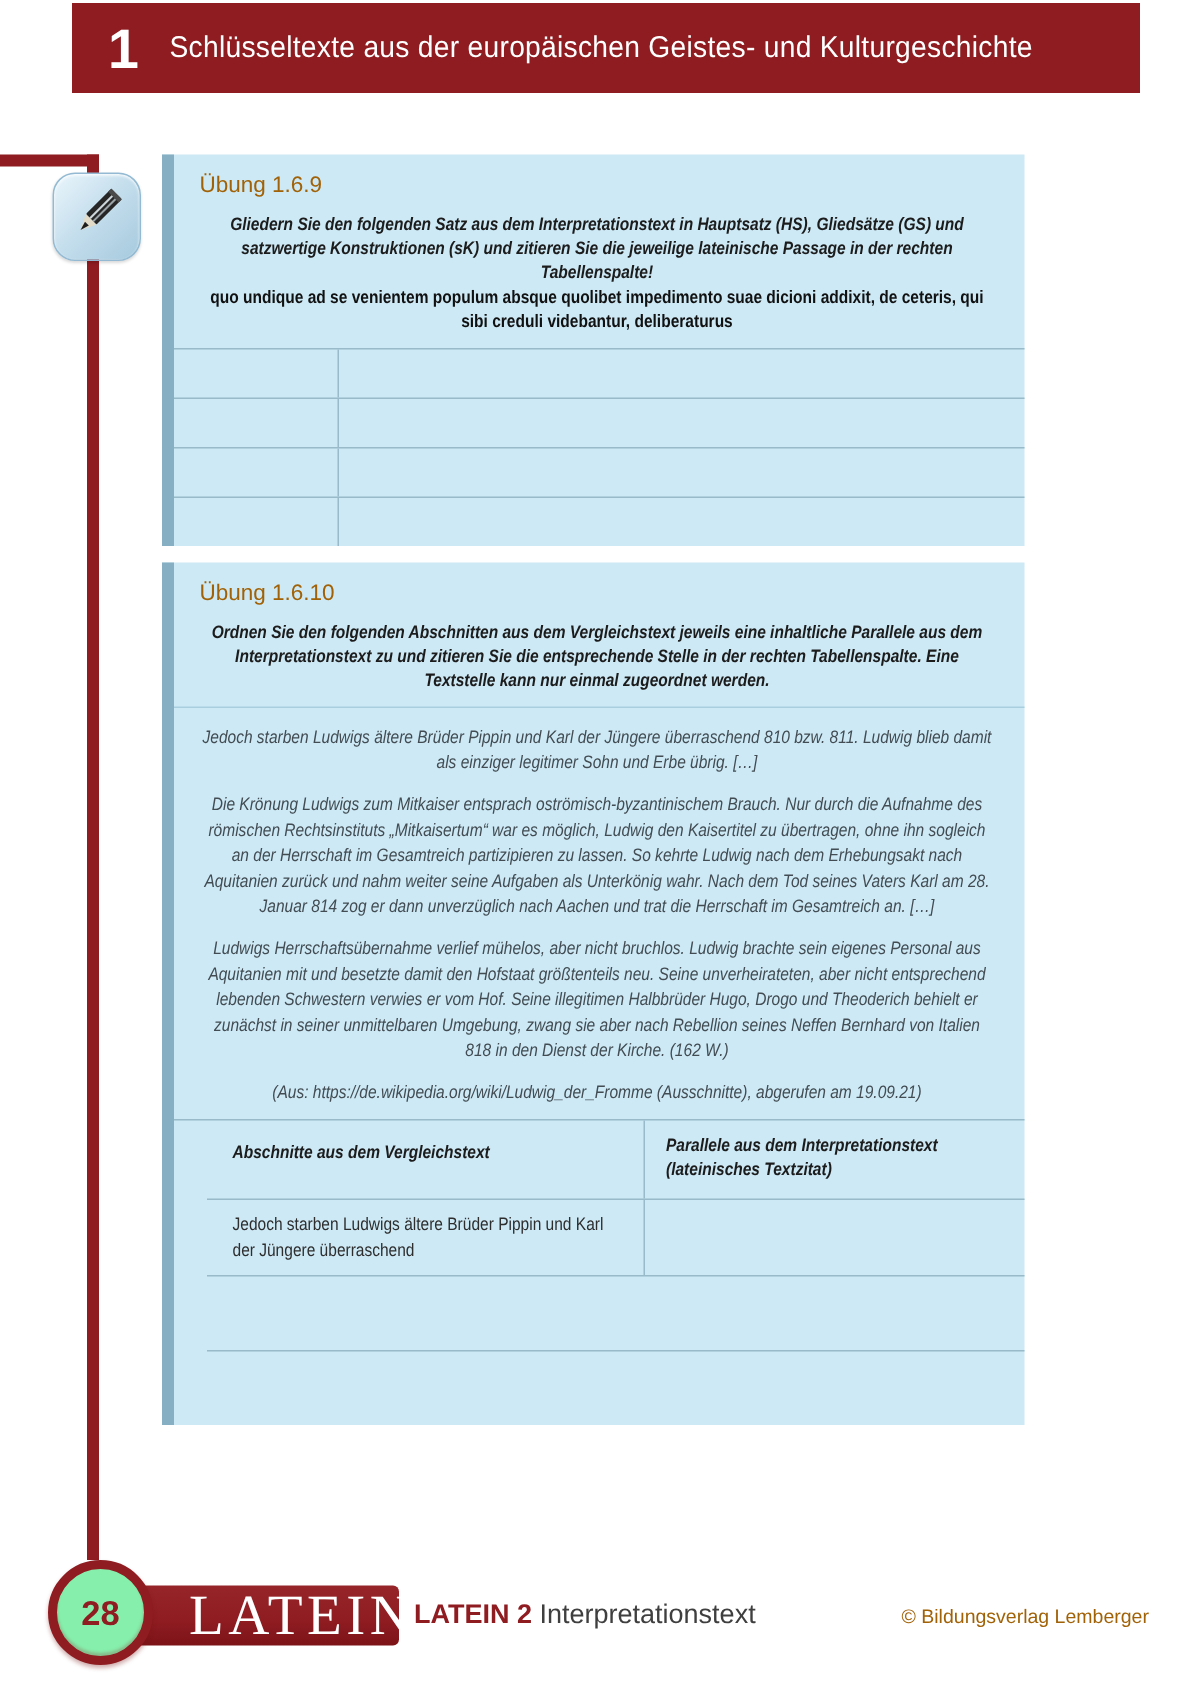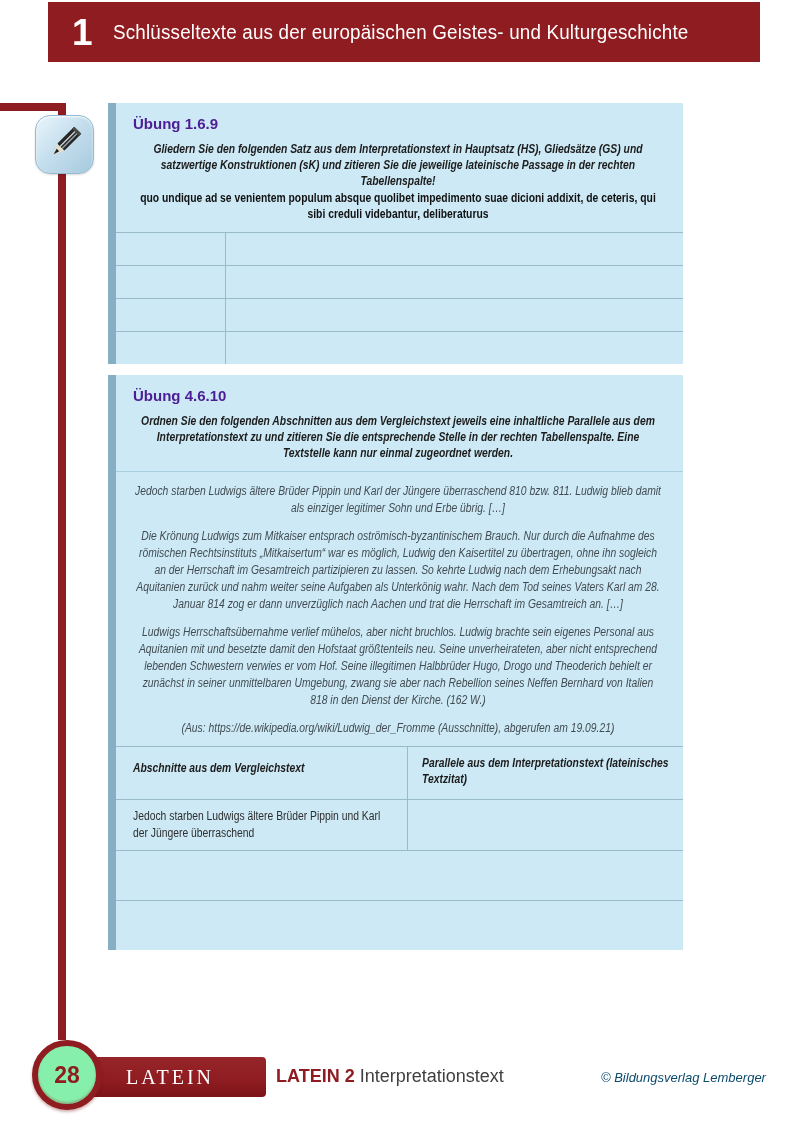--- a/index.html
+++ b/index.html
@@ -26,58 +26,58 @@
     display:flex;align-items:center;justify-content:center;z-index:5;
   }
   
   .exbox{
     position:absolute;left:108px;width:575px;background:#cde9f5;
     border-left:8px solid #86afc4;box-sizing:border-box;
   }
   #ex1{top:103px;min-height:235px;}
   #ex2{top:375px;min-height:560px;}
   .ex-pad{padding:0 20px 0 17px;text-align:center;}
-  .ex-title{font-size:15px;font-weight:bold;color:#4c1d95;padding:12px 20px 0 17px;}
+  .ex-title{font-size:15px;font-weight:normal;color:#a16207;padding:12px 20px 0 17px;}
   .instr{font-size:12px;font-weight:bold;font-style:italic;color:#1c1c1c;line-height:16px;margin-top:9px;}
   .latin{font-size:12px;font-weight:bold;color:#111;line-height:16px;margin-top:1px;}
   .cond{width:116%;transform:scaleX(0.862);transform-origin:left top;}
   .para{font-size:12px;font-style:italic;color:#424c52;line-height:17px;margin-top:11px;}
   .src{font-size:12px;font-style:italic;color:#424c52;line-height:16px;margin-top:11px;margin-bottom:10px;}
   .sect-line{border-top:1px solid #a9cfdf;margin-top:10px;}
   
   .tbl{border-top:1px solid #98bac9;margin-top:10px;}
   .trow{display:grid;border-bottom:1px solid #98bac9;}
   .trow:last-child{border-bottom:none;}
   .t1 .trow{grid-template-columns:110px 1fr;height:32px;}
-  .t2 .trow{grid-template-columns:292px 1fr;}
+  .t2 .trow{grid-template-columns:292px 1fr;margin-left:22px;}
   .tcell-l{border-right:1px solid #98bac9;box-sizing:border-box;padding:8px 12px 8px 17px;}
   .tcell-r{box-sizing:border-box;padding:8px 12px 8px 14px;}
   .t2 .hdr .tcell-l,.t2 .hdr .tcell-r{font-size:12px;font-weight:bold;font-style:italic;color:#1c1c1c;line-height:16px;}
   .t2 .hdr{min-height:52px;}
   .t2 .r{min-height:49px;}
   .celltxt{font-size:12px;color:#2e2e2e;line-height:17px;}
   .t2 .hdr .tcell-l{padding-top:13px;}
   
   .f-banner{
     position:absolute;left:90px;top:1057px;width:176px;height:40px;
     background:linear-gradient(180deg,#96252a 0%,#8e1c21 60%,#7c1317 100%);
     border-radius:4px;display:flex;align-items:center;z-index:1;
   }
-  .f-logo{font-family:"Liberation Serif",serif;font-size:20px;color:#fff;letter-spacing:3px;margin-left:36px;line-height:1;}
+  .f-logo{font-family:"Liberation Serif",serif;font-size:38px;color:#fff;letter-spacing:3px;margin-left:36px;line-height:1;}
   .f-circle{
     position:absolute;left:32px;top:1040px;width:70px;height:70px;border-radius:50%;
     background:#86efac;border:6px solid #8e1c21;box-sizing:border-box;z-index:2;
     display:flex;align-items:center;justify-content:center;
     box-shadow:0 2px 3px rgba(120,20,20,.35), inset 0 -2px 2px rgba(140,30,30,.25);
   }
   .f-page{font-size:23px;font-weight:bold;color:#8e1c21;}
   .f-series{position:absolute;left:276px;top:1066px;font-size:18px;white-space:nowrap;}
   .f-series .b{font-weight:bold;color:#8e1c21;}
   .f-series .t{color:#3f3f3f;margin-left:5px;}
-  .f-copy{position:absolute;left:601px;top:1070px;font-size:13px;color:#0c4a6e;font-style:italic;}
+  .f-copy{position:absolute;left:601px;top:1070px;font-size:13px;color:#a16207;}
 </style>
 </head>
 <body>
 
 <div class="chapter-bar">
   <div class="chapter-num">1</div>
   <div class="chapter-title">Schlüsseltexte aus der europäischen Geistes- und Kulturgeschichte</div>
 </div>
 
 <div class="deco-h"></div>
@@ -117,21 +117,21 @@
       <div class="tcell-r"></div>
     </div>
     <div class="trow">
       <div class="tcell-l"></div>
       <div class="tcell-r"></div>
     </div>
   </div>
 </div>
 
 <div class="exbox" id="ex2">
-  <div class="ex-title">Übung 4.6.10</div>
+  <div class="ex-title">Übung 1.6.10</div>
   <div class="ex-pad">
     <div class="instr cond">Ordnen Sie den folgenden Abschnitten aus dem Vergleichstext jeweils eine inhaltliche Parallele aus dem Interpretationstext zu und zitieren Sie die entsprechende Stelle in der rechten Tabellenspalte. Eine Textstelle kann nur einmal zugeordnet werden.</div>
   </div>
   <div class="sect-line"></div>
   <div class="ex-pad">
     <div class="para cond">Jedoch starben Ludwigs ältere Brüder Pippin und Karl der Jüngere überraschend 810 bzw. 811. Ludwig blieb damit als einziger legitimer Sohn und Erbe übrig. […]</div>
     <div class="para cond">Die Krönung Ludwigs zum Mitkaiser entsprach oströmisch-byzantinischem Brauch. Nur durch die Aufnahme des römischen Rechtsinstituts „Mitkaisertum“ war es möglich, Ludwig den Kaisertitel zu übertragen, ohne ihn sogleich an der Herrschaft im Gesamtreich partizipieren zu lassen. So kehrte Ludwig nach dem Erhebungsakt nach Aquitanien zurück und nahm weiter seine Aufgaben als Unterkönig wahr. Nach dem Tod seines Vaters Karl am 28. Januar 814 zog er dann unverzüglich nach Aachen und trat die Herrschaft im Gesamtreich an. […]</div>
     <div class="para cond">Ludwigs Herrschaftsübernahme verlief mühelos, aber nicht bruchlos. Ludwig brachte sein eigenes Personal aus Aquitanien mit und besetzte damit den Hofstaat größtenteils neu. Seine unverheirateten, aber nicht entsprechend lebenden Schwestern verwies er vom Hof. Seine illegitimen Halbbrüder Hugo, Drogo und Theoderich behielt er zunächst in seiner unmittelbaren Umgebung, zwang sie aber nach Rebellion seines Neffen Bernhard von Italien 818 in den Dienst der Kirche. (162 W.)</div>
     <div class="src cond">(Aus: https://de.wikipedia.org/wiki/Ludwig_der_Fromme (Ausschnitte), abgerufen am 19.09.21)</div>
   </div>

